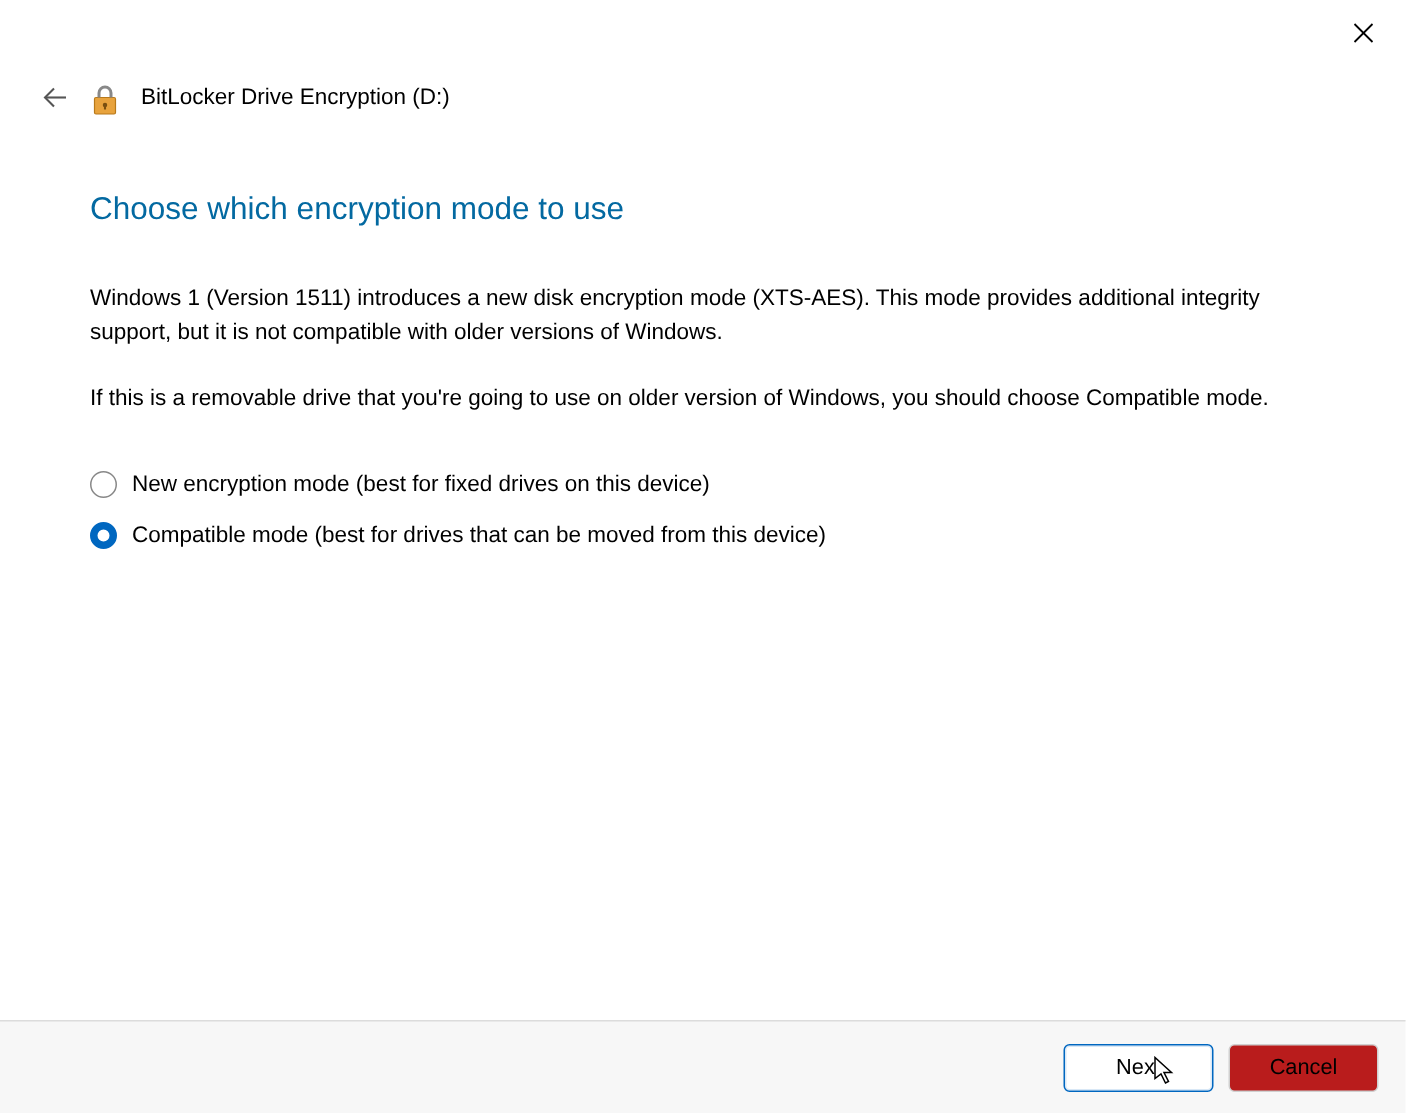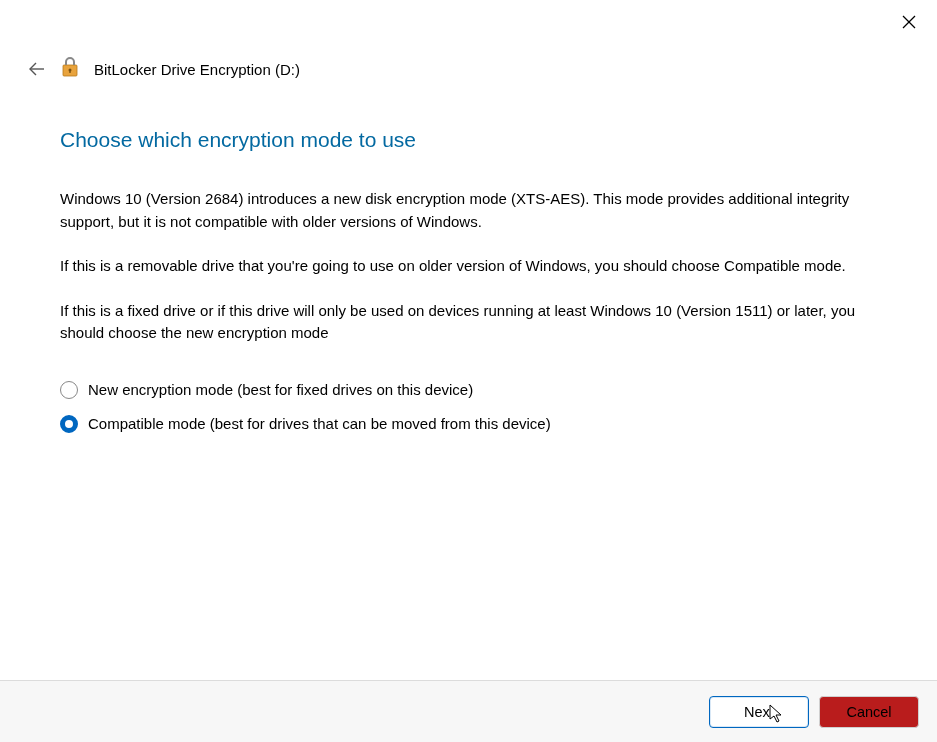--- a/index.html
+++ b/index.html
@@ -38,21 +38,21 @@
       justify-content: center;
       cursor: pointer;
       font-size: 14px;
     }
     .close-btn svg {
       width: 14px;
       height: 14px;
     }
     .header-row {
       display: flex;
-      align-items: flex-end;
+      align-items: flex-start;
       padding: 16px 28px 0 28px;
       gap: 14px;
     }
     .back-arrow {
       width: 18px;
       height: 18px;
       cursor: pointer;
       color: #555;
       flex-shrink: 0;
     }
@@ -173,23 +173,22 @@
       <path d="M6 9 V6 a4 4 0 0 1 8 0 V9" fill="none" stroke="#888" stroke-width="2"></path>
       <circle cx="10" cy="14" r="1.5" fill="#7a5010"></circle>
       <rect x="9.3" y="14" width="1.4" height="3" fill="#7a5010"></rect>
     </svg>
     <span class="header-title">BitLocker Drive Encryption (D:)</span>
   </div>
 
   <div class="content">
     <h1 class="main-heading">Choose which encryption mode to use</h1>
 
-    <p class="body-text">Windows 10 (Version 2684) introduces a new disk encryption mode (XTS-AES). This mode provides additional integrity support, but it is not compatible with older versions of Windows.</p>
+    <p class="body-text">Windows 1 (Version 1511) introduces a new disk encryption mode (XTS-AES). This mode provides additional integrity support, but it is not compatible with older versions of Windows.</p>
     <p class="body-text">If this is a removable drive that you're going to use on older version of Windows, you should choose Compatible mode.</p>
-    <p class="body-text">If this is a fixed drive or if this drive will only be used on devices running at least Windows 10 (Version 1511) or later, you should choose the new encryption mode</p>
 
     <div class="radio-group">
       <div class="radio-option">
         <span class="radio-circle"></span>
         <span class="radio-label">New encryption mode (best for fixed drives on this device)</span>
       </div>
       <div class="radio-option">
         <span class="radio-circle selected"></span>
         <span class="radio-label">Compatible mode (best for drives that can be moved from this device)</span>
       </div>

